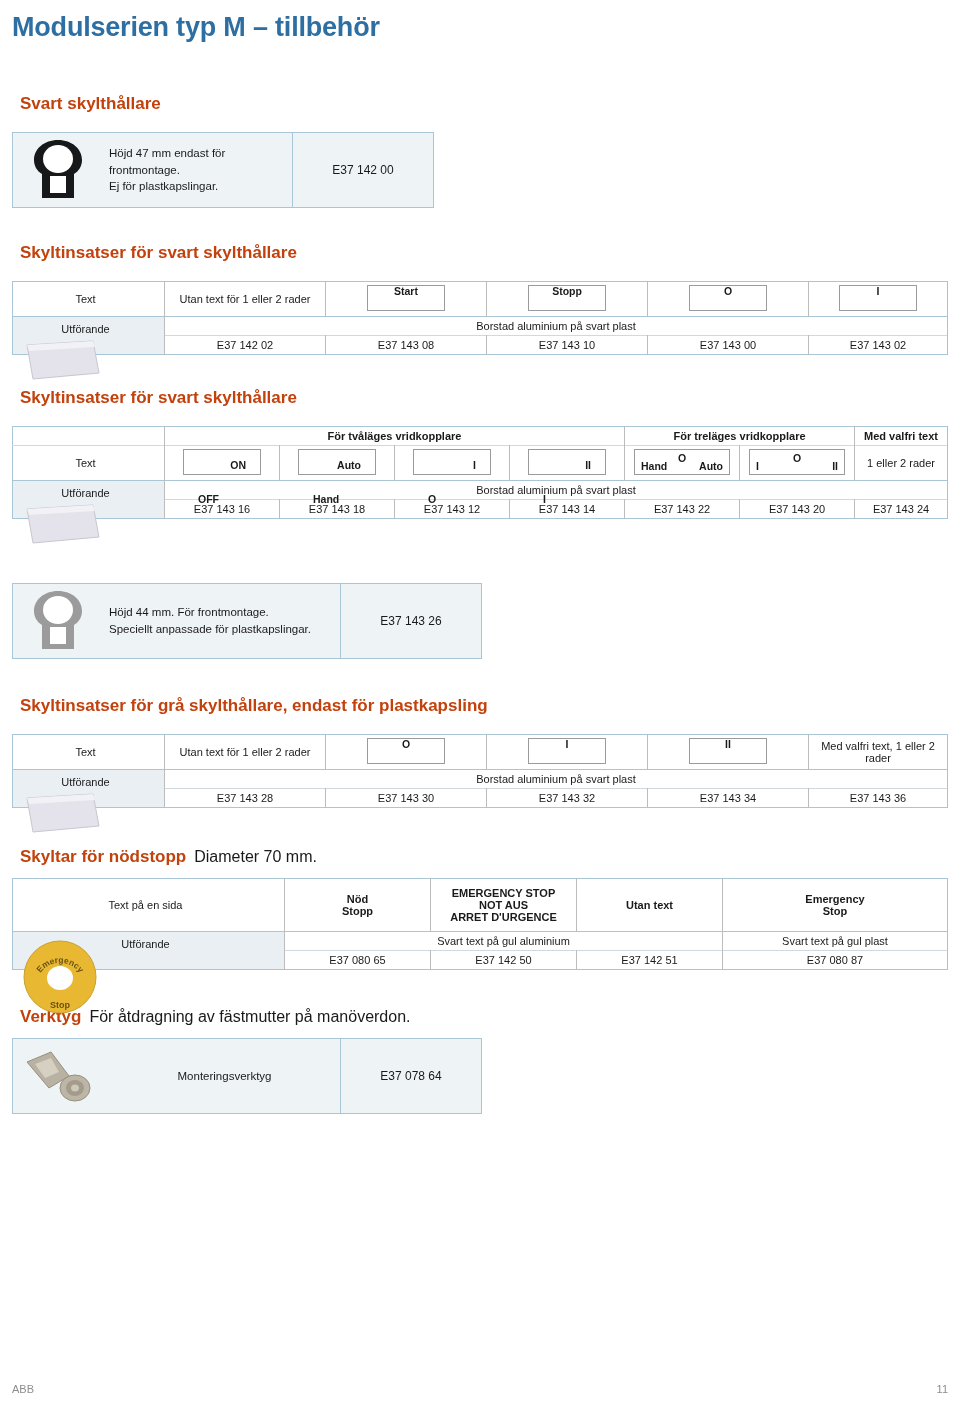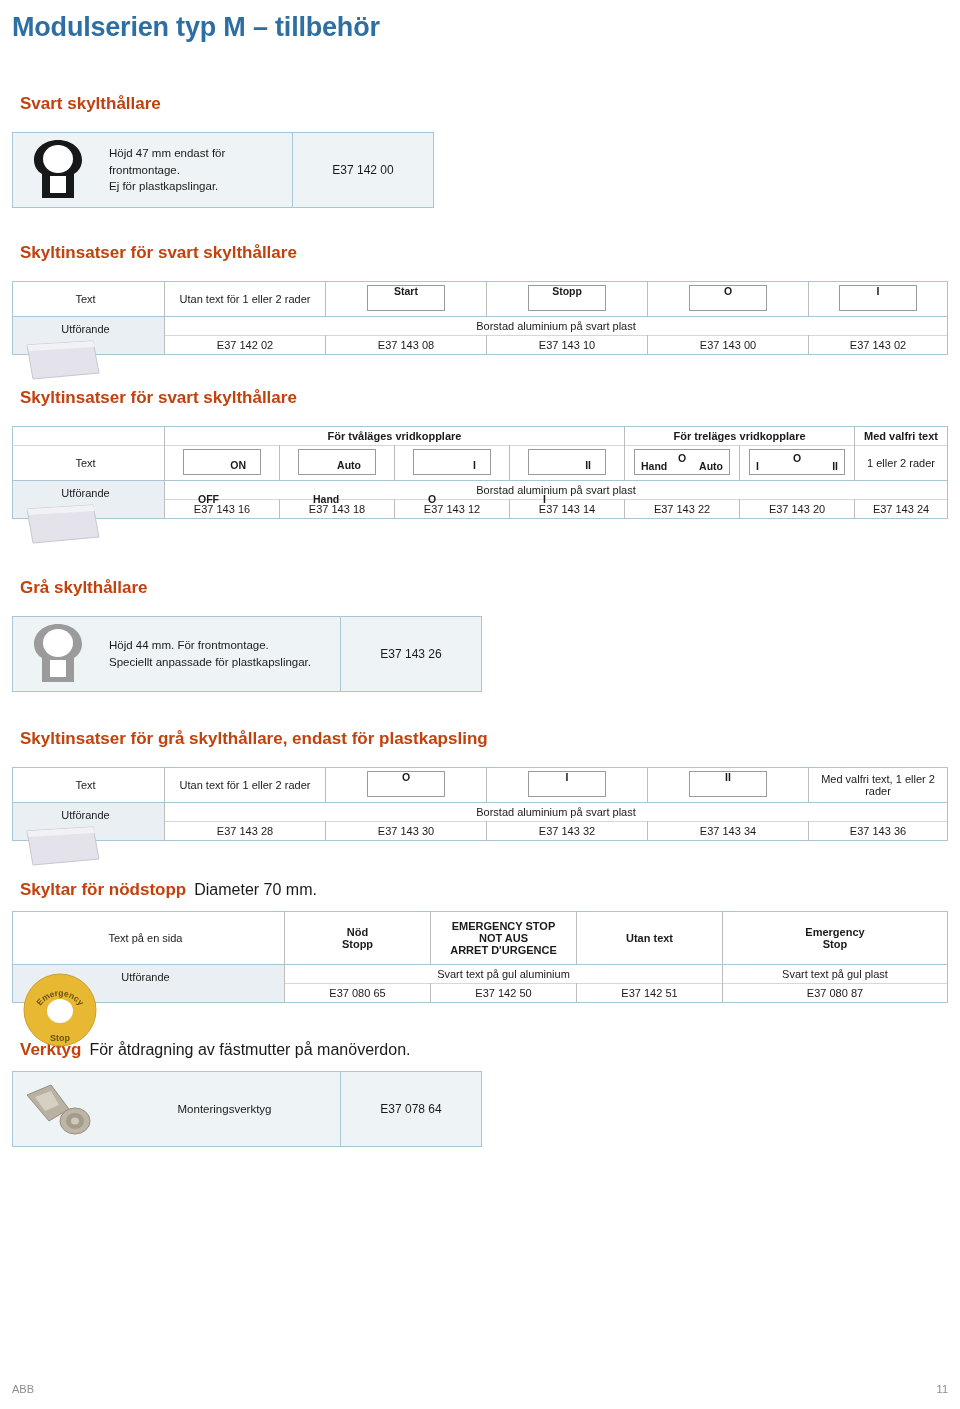--- a/index.html
+++ b/index.html
@@ -288,21 +288,20 @@
       <td class="thinrule">E37 143 12</td>
       <td class="thinrule">E37 143 14</td>
       <td class="thinrule">E37 143 22</td>
       <td class="thinrule">E37 143 20</td>
       <td class="thinrule">E37 143 24</td>
     </tr>
   </tbody>
       </table>
 
   <div style="height:52px"></div>
-  <div class="h2">Grå skylthållare</div>
   <div style="height:12px"></div>
 
   <table class="info" style="width:470px">
     <tbody>
           <tr>
       <td class="pic">
         <svg class="art" width="60" height="64" viewBox="0 0 60 64">
           <path d="M30 2 C16 2 6 11 6 22 C6 28 9 33 14 36 L14 60 L46 60 L46 36 C51 33 54 28 54 22 C54 11 44 2 30 2 Z" fill="#9b9b9b"></path>
           <ellipse cx="30" cy="21" rx="15" ry="14" fill="#ffffff"></ellipse>
           <rect x="22" y="38" width="16" height="17" fill="#ffffff"></rect>

